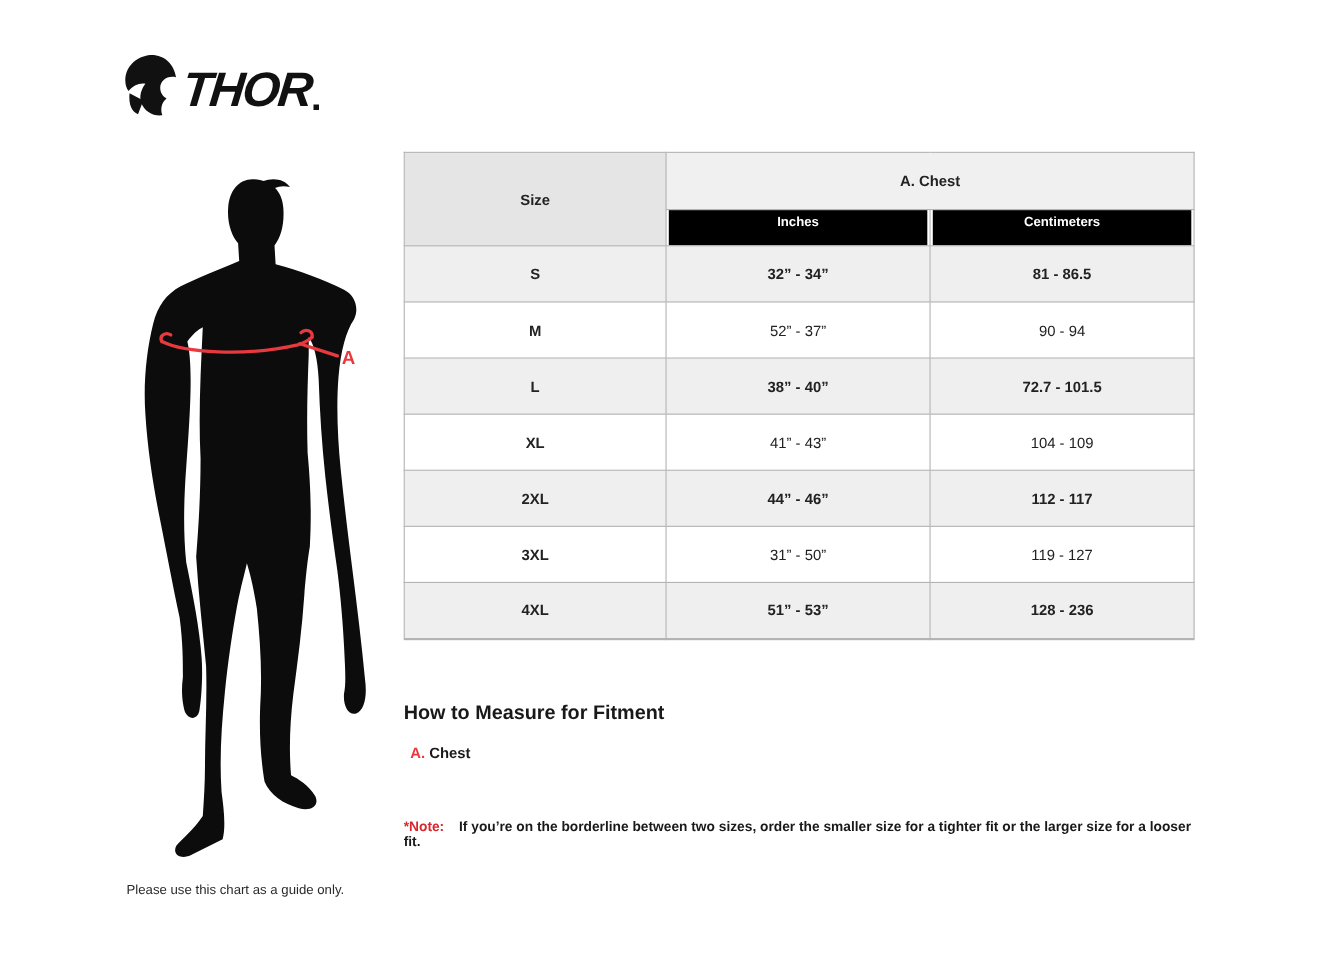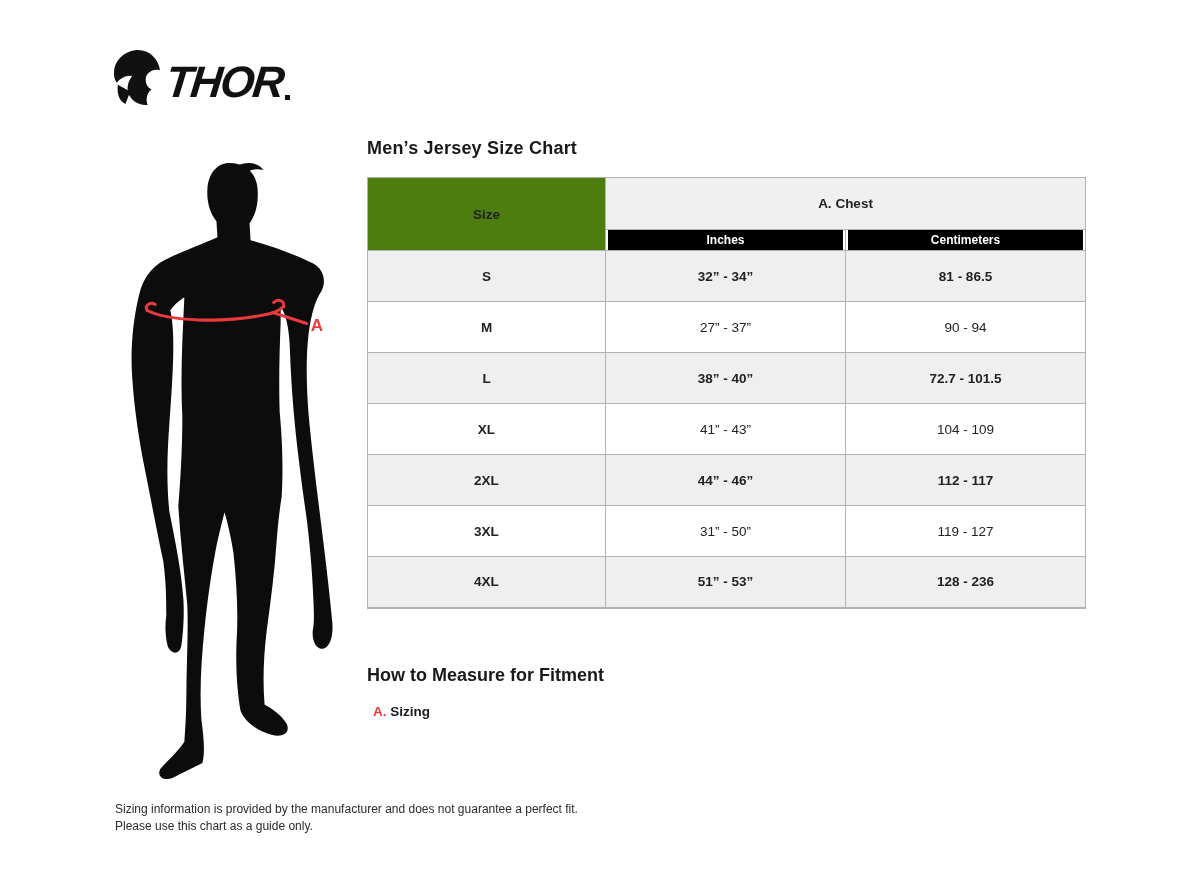--- a/index.html
+++ b/index.html
@@ -20,25 +20,25 @@
   .content { position:absolute; left:367px; top:138px; width:718px; }
   .chart-title { font-size:18px; font-weight:bold; color:#191919; margin-bottom:18px; letter-spacing:.2px; }
 
   table.size-chart { width:718px; border-collapse:collapse; table-layout:fixed; }
   table.size-chart th, table.size-chart td {
     border:1px solid #b3b3b3; text-align:center; vertical-align:middle;
     font-size:13.5px; color:#222; }
   table.size-chart col.c-size { width:238px; }
   table.size-chart col.c-in   { width:240px; }
   table.size-chart col.c-cm   { width:240px; }
-  th.h-size { background:#4d7c0f; font-size:14px; font-weight:bold; }
+  th.h-size { background:#e5e5e5; font-size:14px; font-weight:bold; }
   th.h-group { background:#f0f0f0; font-size:14px; font-weight:bold; height:52px; }
   tr.subhead td { height:20px; padding:0; background:#ffffff; border-top:none; }
   .unit-bar { background:#000000; color:#ffffff; font-size:12px; font-weight:bold;
-    height:20px; line-height:20px; margin:0 2px; }
+    height:32px; line-height:20px; margin:0 2px; }
   tr.data-row td { height:51px; }
   tr.data-row td.size-cell { font-weight:bold; }
   tr.row-alt td { background:#efefef;font-weight:bold; }
   tr.row-plain td { background:#ffffff; }
   table.size-chart { border-bottom:2px solid #b3b3b3; }
 
   
   .howto { margin-top:56px; }
   .howto-title { font-size:18px; font-weight:bold; color:#191919; }
   .measure-item { margin-top:18px; margin-left:6px; }
@@ -97,21 +97,20 @@
       <path d="M25,150 c-3,-5 3,-9 8,-6"></path>
       <path d="M161,146 c1,-6 -6,-8 -10,-4"></path>
       <path d="M150,152 L184,163"></path>
     </g>
     <text x="188" y="170" font-size="17" font-weight="bold" fill="#e8393f" font-family="Liberation Sans, sans-serif">A</text>
   </svg>
 </div>
 
 <div class="content">
 
-  <div class="chart-title">Men’s Jersey Size Chart</div>
 
   <table class="size-chart">
     <colgroup>
         <col class="c-size">
         <col class="c-in">
         <col class="c-cm">
       </colgroup>
     <thead>
       <tr>
         <th class="h-size" rowspan="2">Size</th>
@@ -127,21 +126,21 @@
       </tr>
     </thead>
     <tbody>
       <tr class="data-row row-alt">
         <td class="size-cell">S</td>
         <td>32” - 34”</td>
         <td>81 - 86.5</td>
       </tr>
       <tr class="data-row row-plain">
         <td class="size-cell">M</td>
-        <td>27” - 37”</td>
+        <td>52” - 37”</td>
         <td>90 - 94</td>
       </tr>
       <tr class="data-row row-alt">
         <td class="size-cell">L</td>
         <td>38” - 40”</td>
         <td>72.7 - 101.5</td>
       </tr>
       <tr class="data-row row-plain">
         <td class="size-cell">XL</td>
         <td>41” - 43”</td>
@@ -163,24 +162,27 @@
         <td>128 - 236</td>
       </tr>
     </tbody>
   </table>
 
   <div class="howto">
     <div class="howto-title">How to Measure for Fitment</div>
     <div class="measure-item">
       <div class="measure-label">
         <span class="measure-letter">A.</span>
-        <span>Sizing</span>
+        <span>Chest</span>
       </div>
     </div>
   </div>
 
+  <div class="note">
+    <span class="note-prefix">*Note:</span>
+    <span>If you’re on the borderline between two sizes, order the smaller size for a tighter fit or the larger size for a looser fit.</span>
+  </div>
 
 </div>
 
 <div class="footer">
-  <div>Sizing information is provided by the manufacturer and does not guarantee a perfect fit.</div>
   <div>Please use this chart as a guide only.</div>
 </div>
 
 </body></html>

